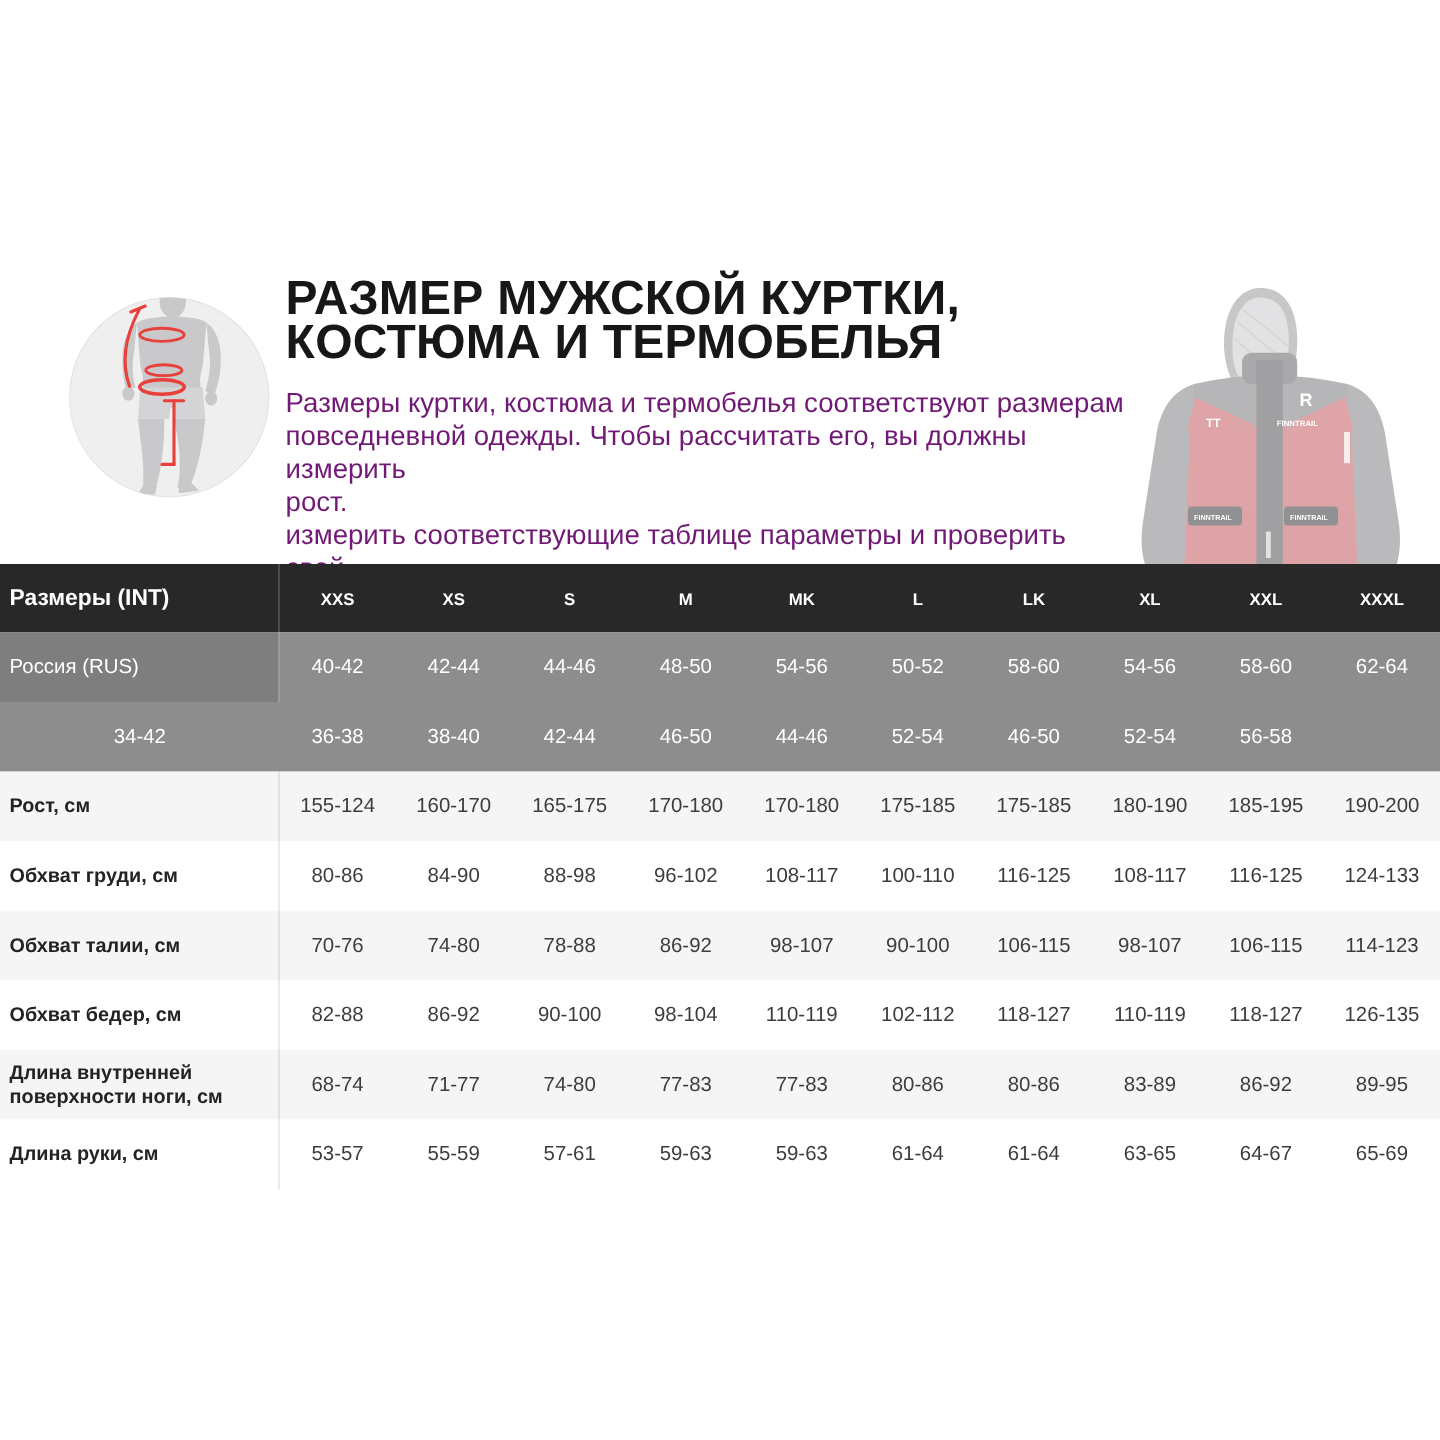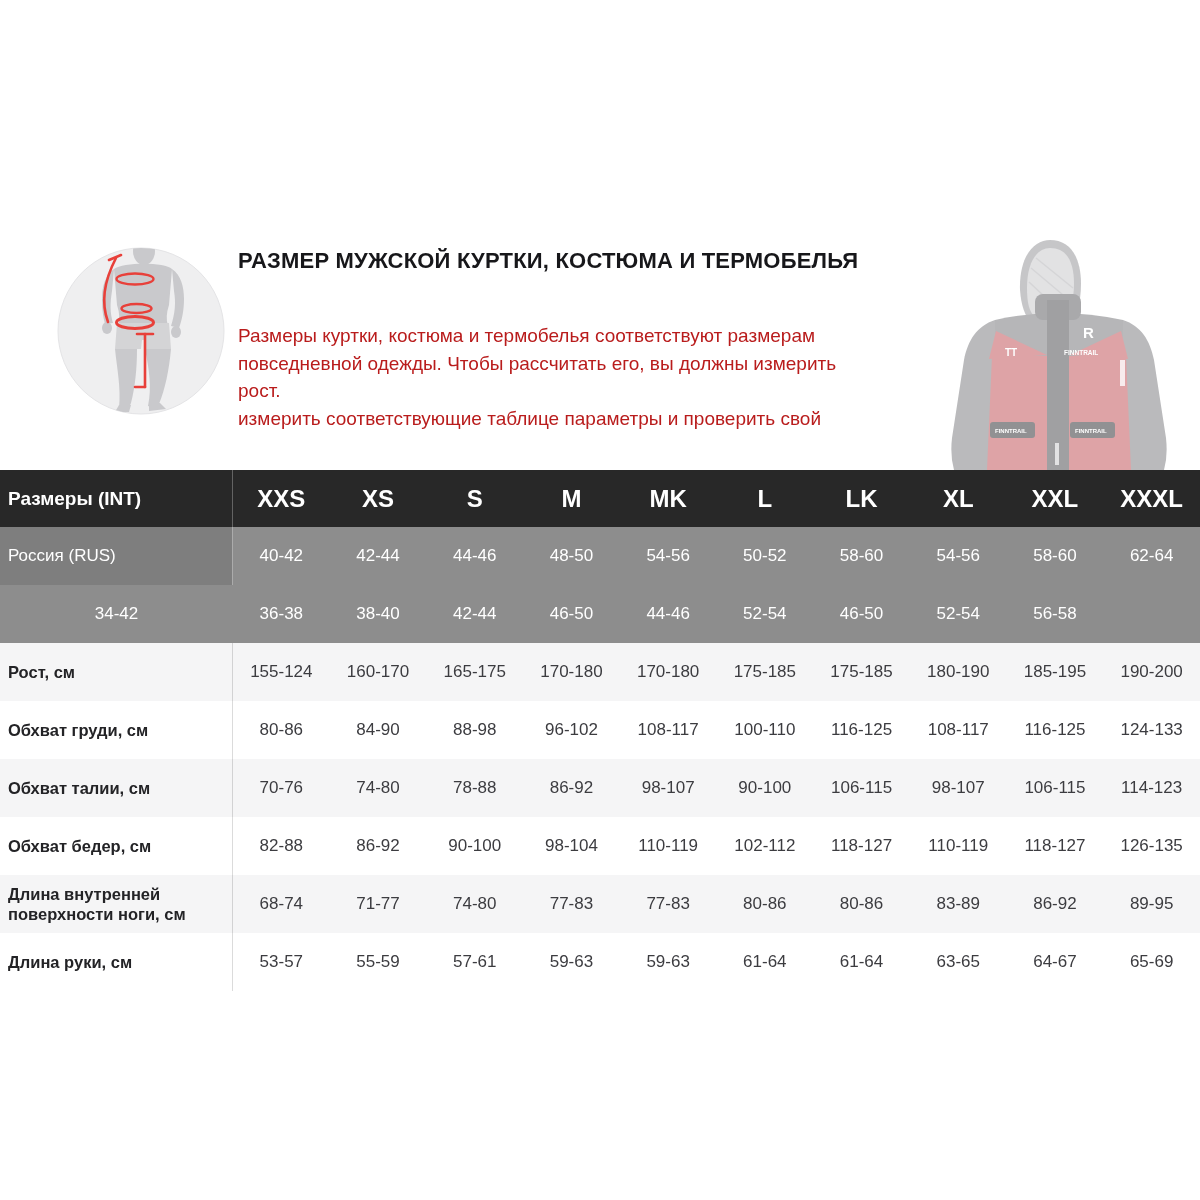--- a/index.html
+++ b/index.html
@@ -6,38 +6,38 @@
   html,body { background:#fff; }
   .page {
     position:relative; width:1200px; height:1200px; background:#ffffff;
     font-family:"Liberation Sans", sans-serif; overflow:hidden;
   }
 
   
   .intro { position:relative; height:470px; }
   .measure-icon { position:absolute; left:57px; top:247px; width:168px; height:168px; }
   .page-title {
-    position:absolute; left:238px; top:243px; width:720px;
-    font-size:22px; line-height:36px; font-weight:800; color:#17171a;
+    position:absolute; left:238px; top:231px; width:720px;
+    font-size:40px; line-height:36px; font-weight:800; color:#17171a;
     text-transform:uppercase; letter-spacing:0.2px;
   }
   .page-desc {
     position:absolute; left:238px; top:322px; width:700px;
-    font-size:19px; line-height:27.5px; color:#b91c1c;
+    font-size:23px; line-height:27.5px; color:#701a75;
   }
   .jacket-img { position:absolute; left:935px; top:228px; width:245px; height:242px; overflow:hidden; }
 
   
   .size-table { position:absolute; left:0; top:470px; width:1200px; }
   .trow { display:grid; grid-template-columns:233px repeat(10, 1fr); width:100%; }
   .cell { display:flex; align-items:center; justify-content:center; }
   .cell.label { justify-content:flex-start; padding-left:8px; padding-right:6px; }
 
   .thead { height:57px; background:#282828; }
-  .thead .cell { color:#ffffff; font-weight:700; font-size:24px; }
+  .thead .cell { color:#ffffff; font-weight:700; font-size:14px; }
   .thead .cell.label { font-size:19px; }
   .thead .cell.label { border-right:1px solid rgba(255,255,255,0.28); }
 
   .trow.gray { height:58px; background:#8d8d8d; }
   .trow.gray .cell { color:#ffffff; font-size:17px; }
   .trow.gray .cell.label { background:#7e7e7e; border-right:1px solid rgba(255,255,255,0.35); }
 
   .trow.stripe { height:58px; background:#f5f5f6; }
   .trow.white  { height:58px; background:#ffffff; }
   .trow.stripe .cell, .trow.white .cell { color:#3c3c40; font-size:17px; }

